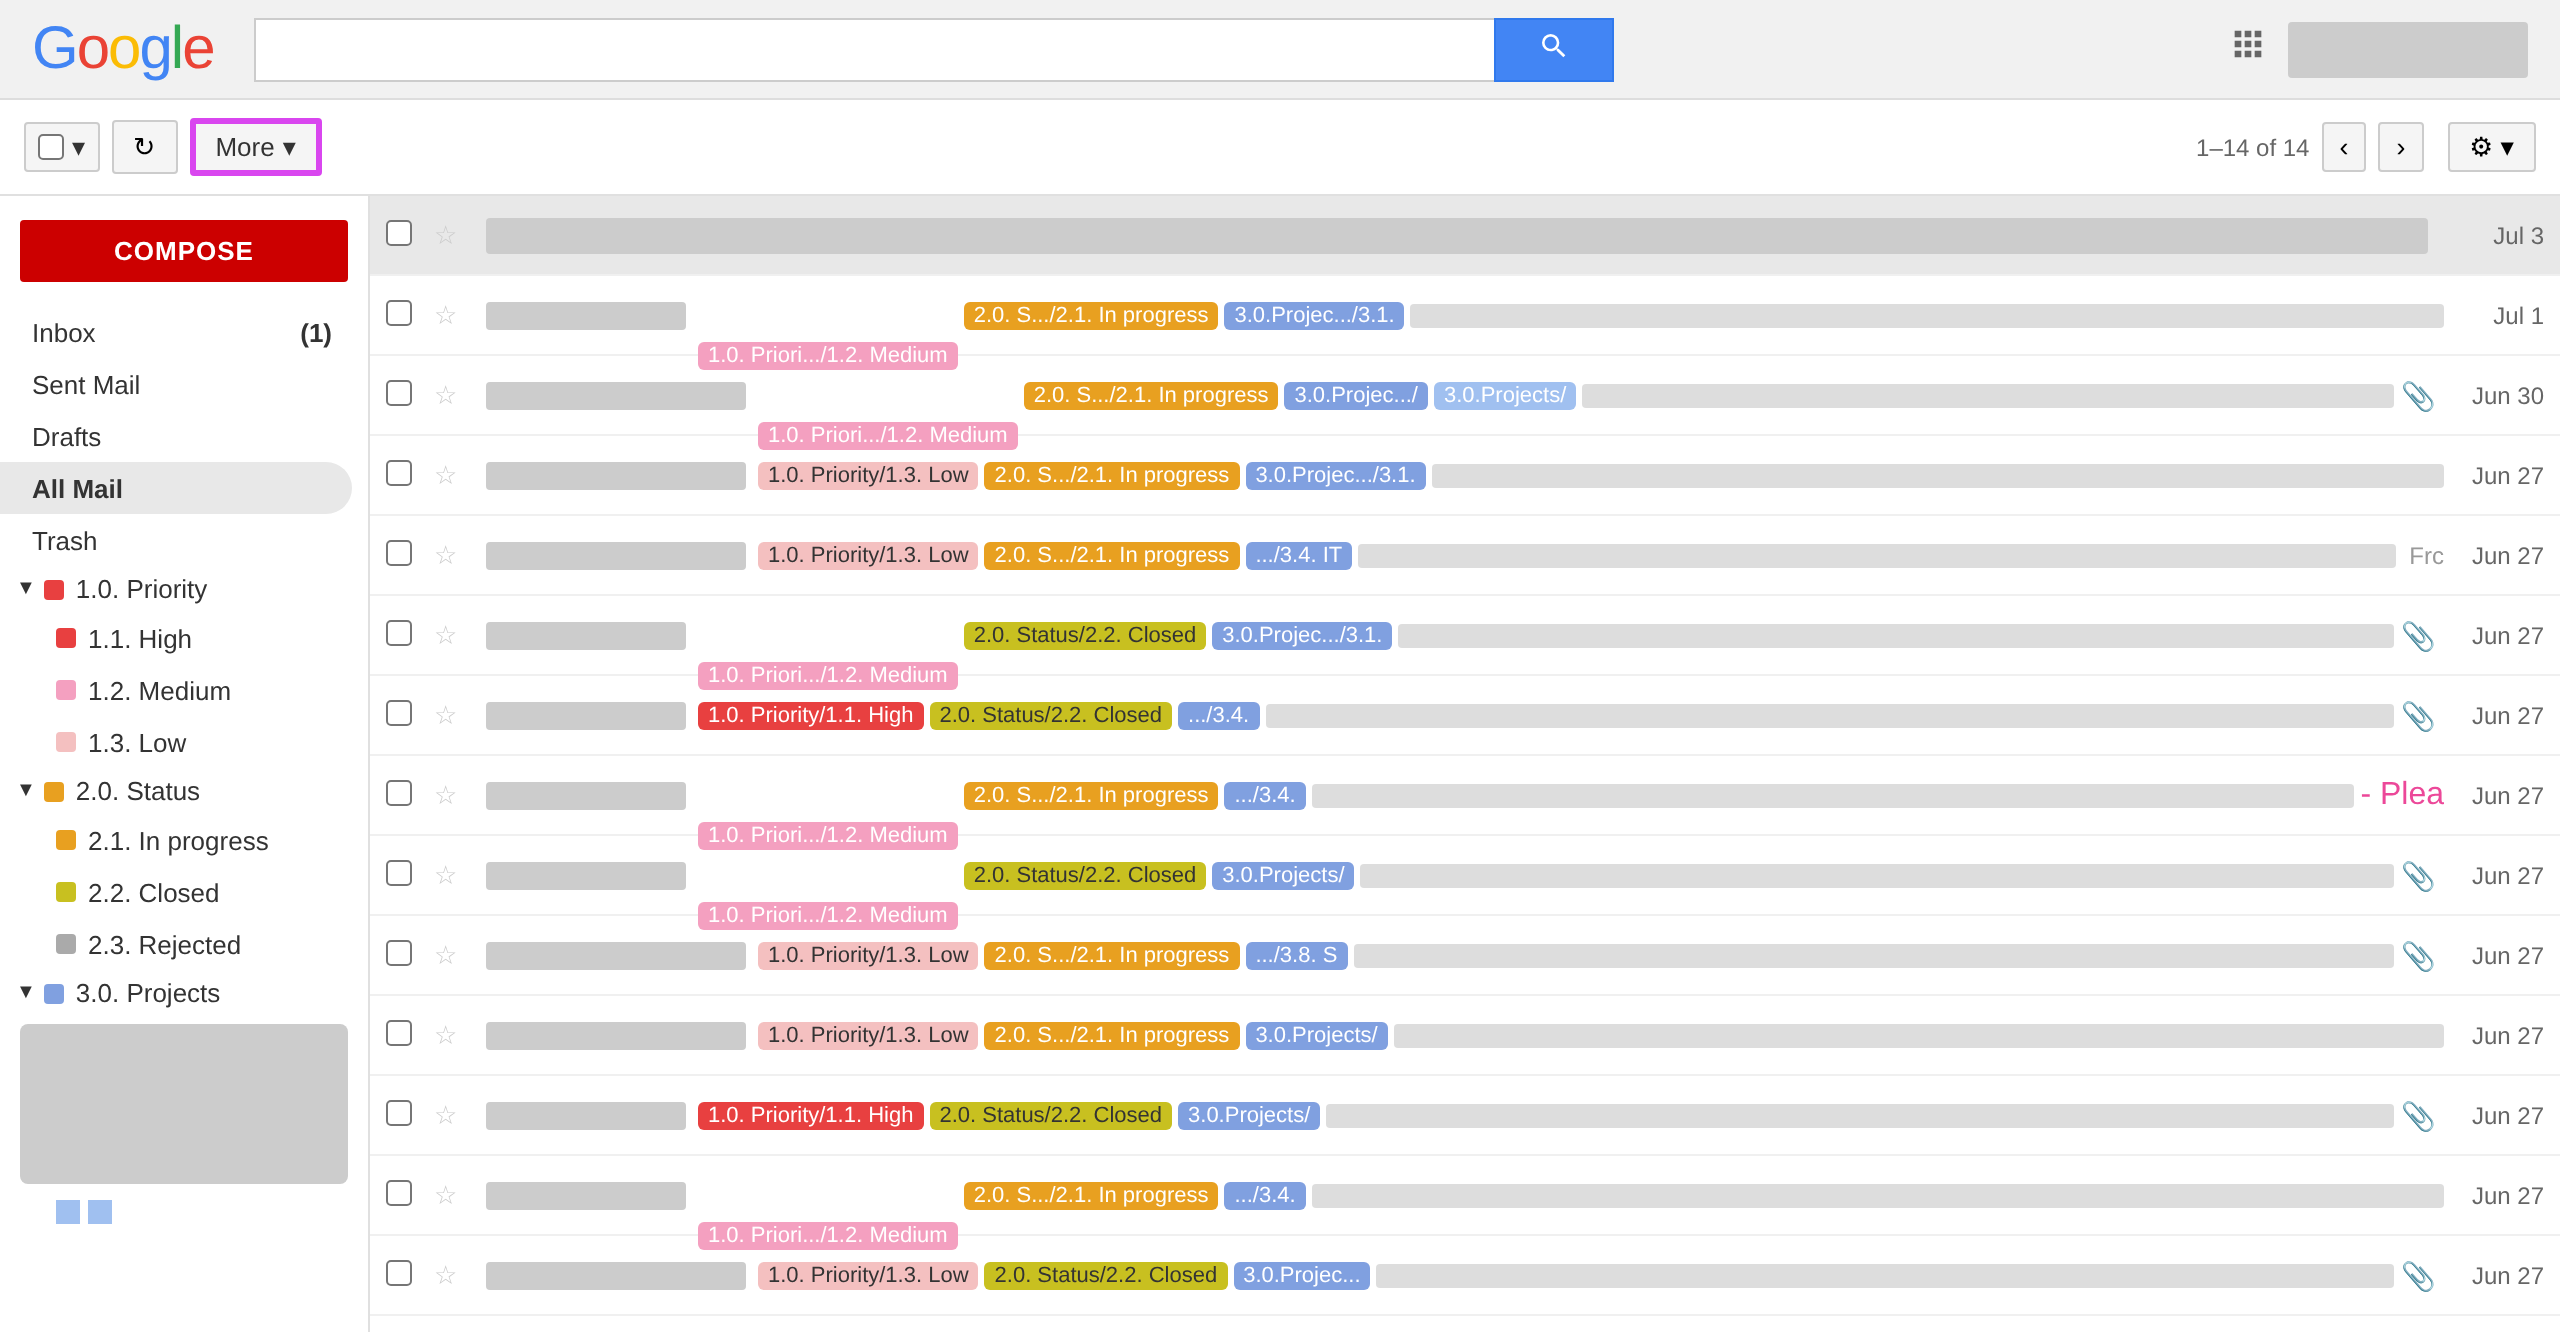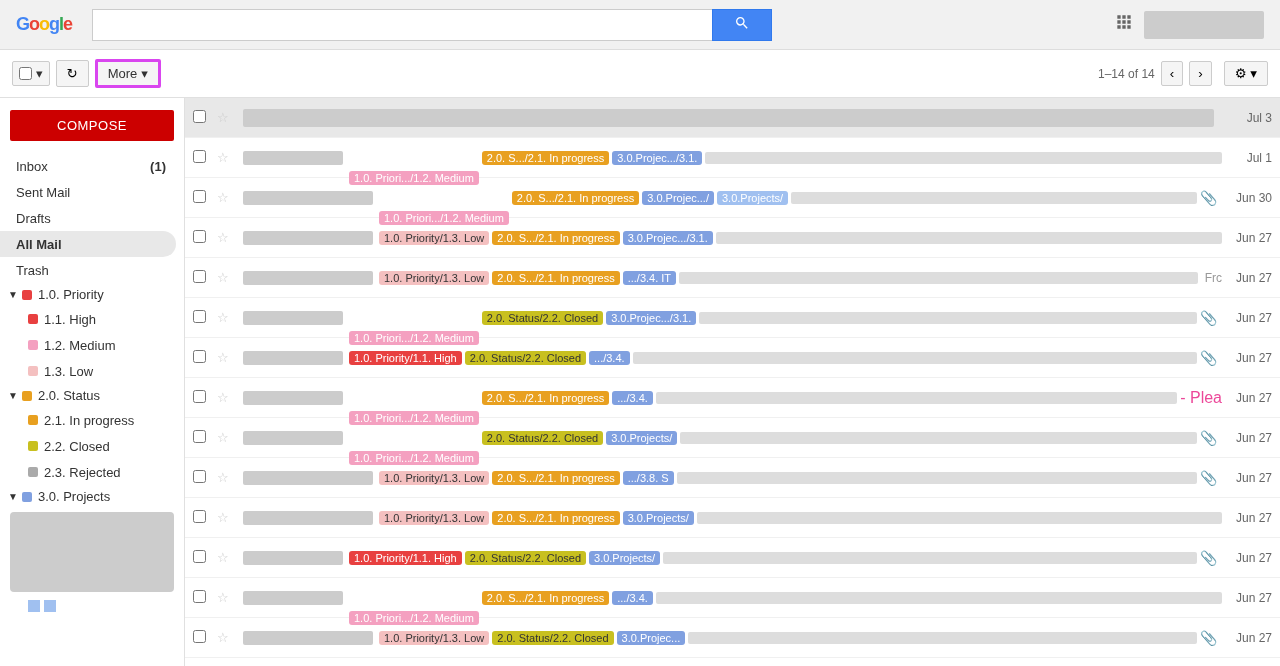--- a/index.html
+++ b/index.html
@@ -8,22 +8,22 @@
     
     .header {
       display: flex;
       align-items: center;
       background: #f1f1f1;
       padding: 6px 16px;
       border-bottom: 1px solid #ddd;
       height: 50px;
     }
     .google-logo {
-      font-size: 18px;
-      font-weight: bold;
+      font-size: 30px;
+      font-weight: normal;
       margin-right: 20px;
       letter-spacing: -1px;
     }
     .google-logo span:nth-child(1) { color: #4285f4; }
     .google-logo span:nth-child(2) { color: #ea4335; }
     .google-logo span:nth-child(3) { color: #fbbc05; }
     .google-logo span:nth-child(4) { color: #4285f4; }
     .google-logo span:nth-child(5) { color: #34a853; }
     .google-logo span:nth-child(6) { color: #ea4335; }
     .search-bar {
@@ -147,21 +147,21 @@
     }
     .compose-btn {
       margin: 12px 10px;
       background: #cc0000;
       color: white;
       border: none;
       padding: 8px 20px;
       border-radius: 2px;
       cursor: pointer;
       font-size: 13px;
-      font-weight: normal;
+      font-weight: bold;
       letter-spacing: 0.5px;
       width: calc(100% - 20px);
     }
     .sidebar-item {
       display: flex;
       align-items: center;
       padding: 4px 10px 4px 16px;
       cursor: pointer;
       border-radius: 0 20px 20px 0;
       margin-right: 8px;

